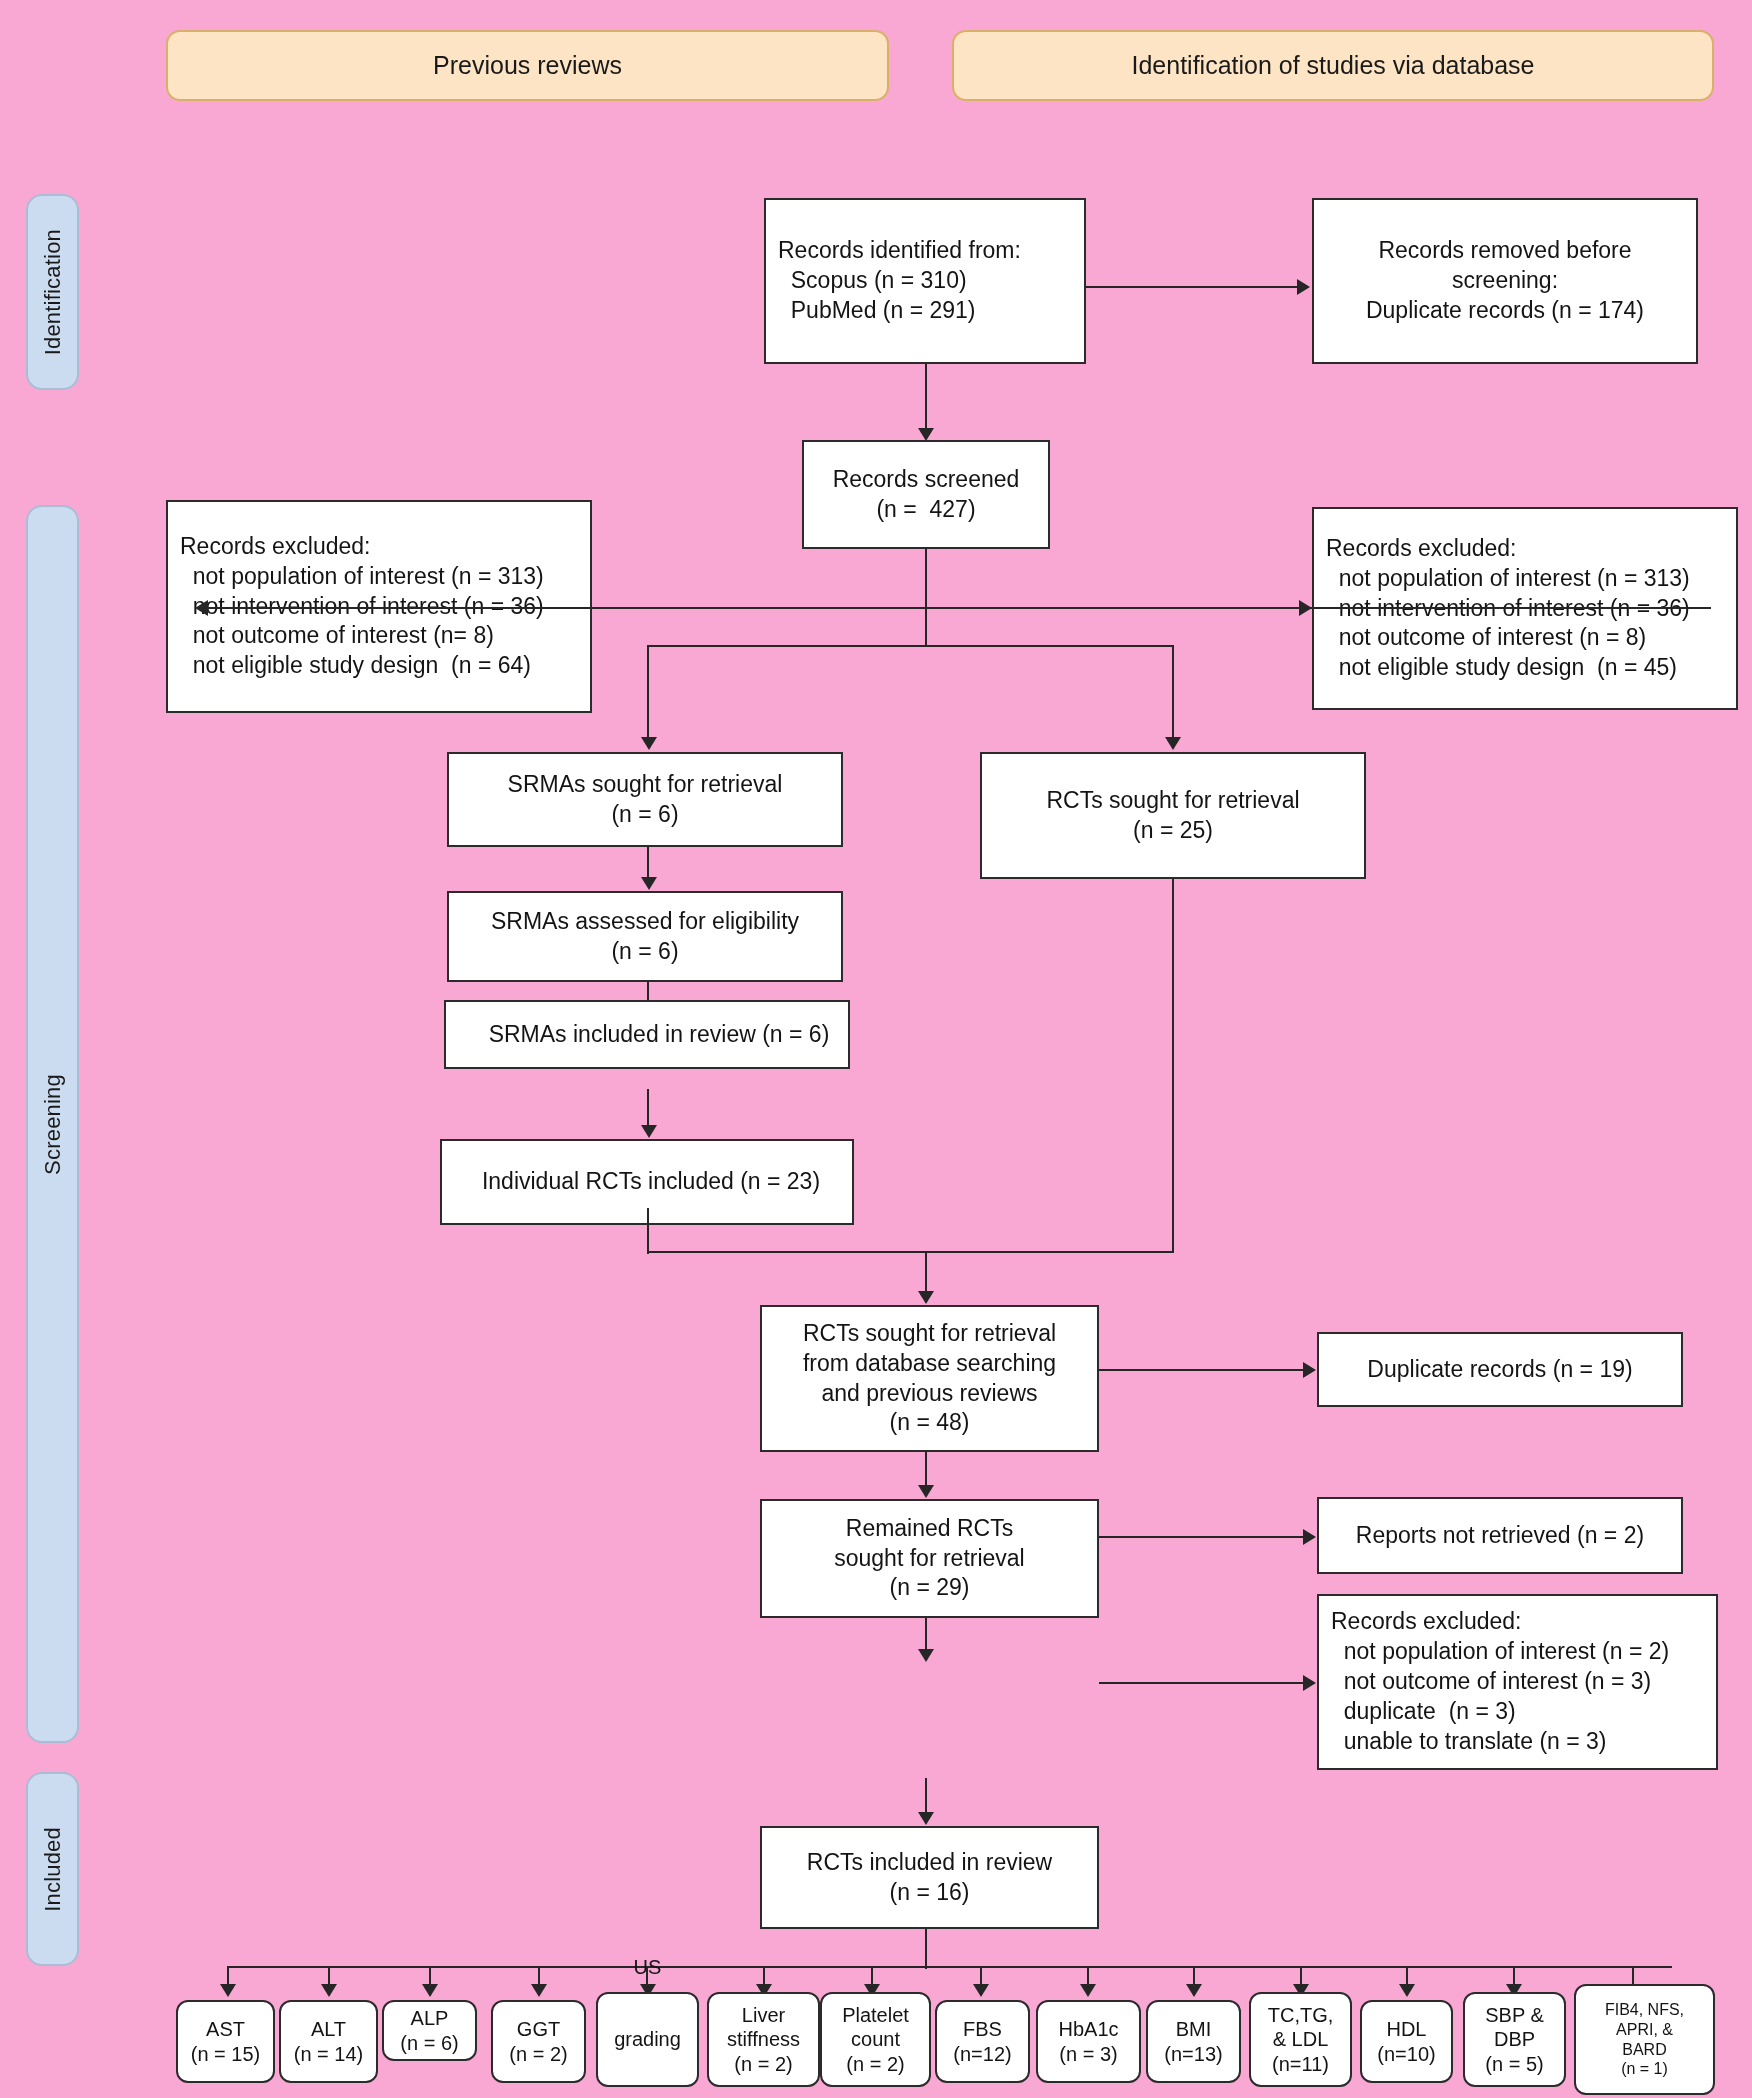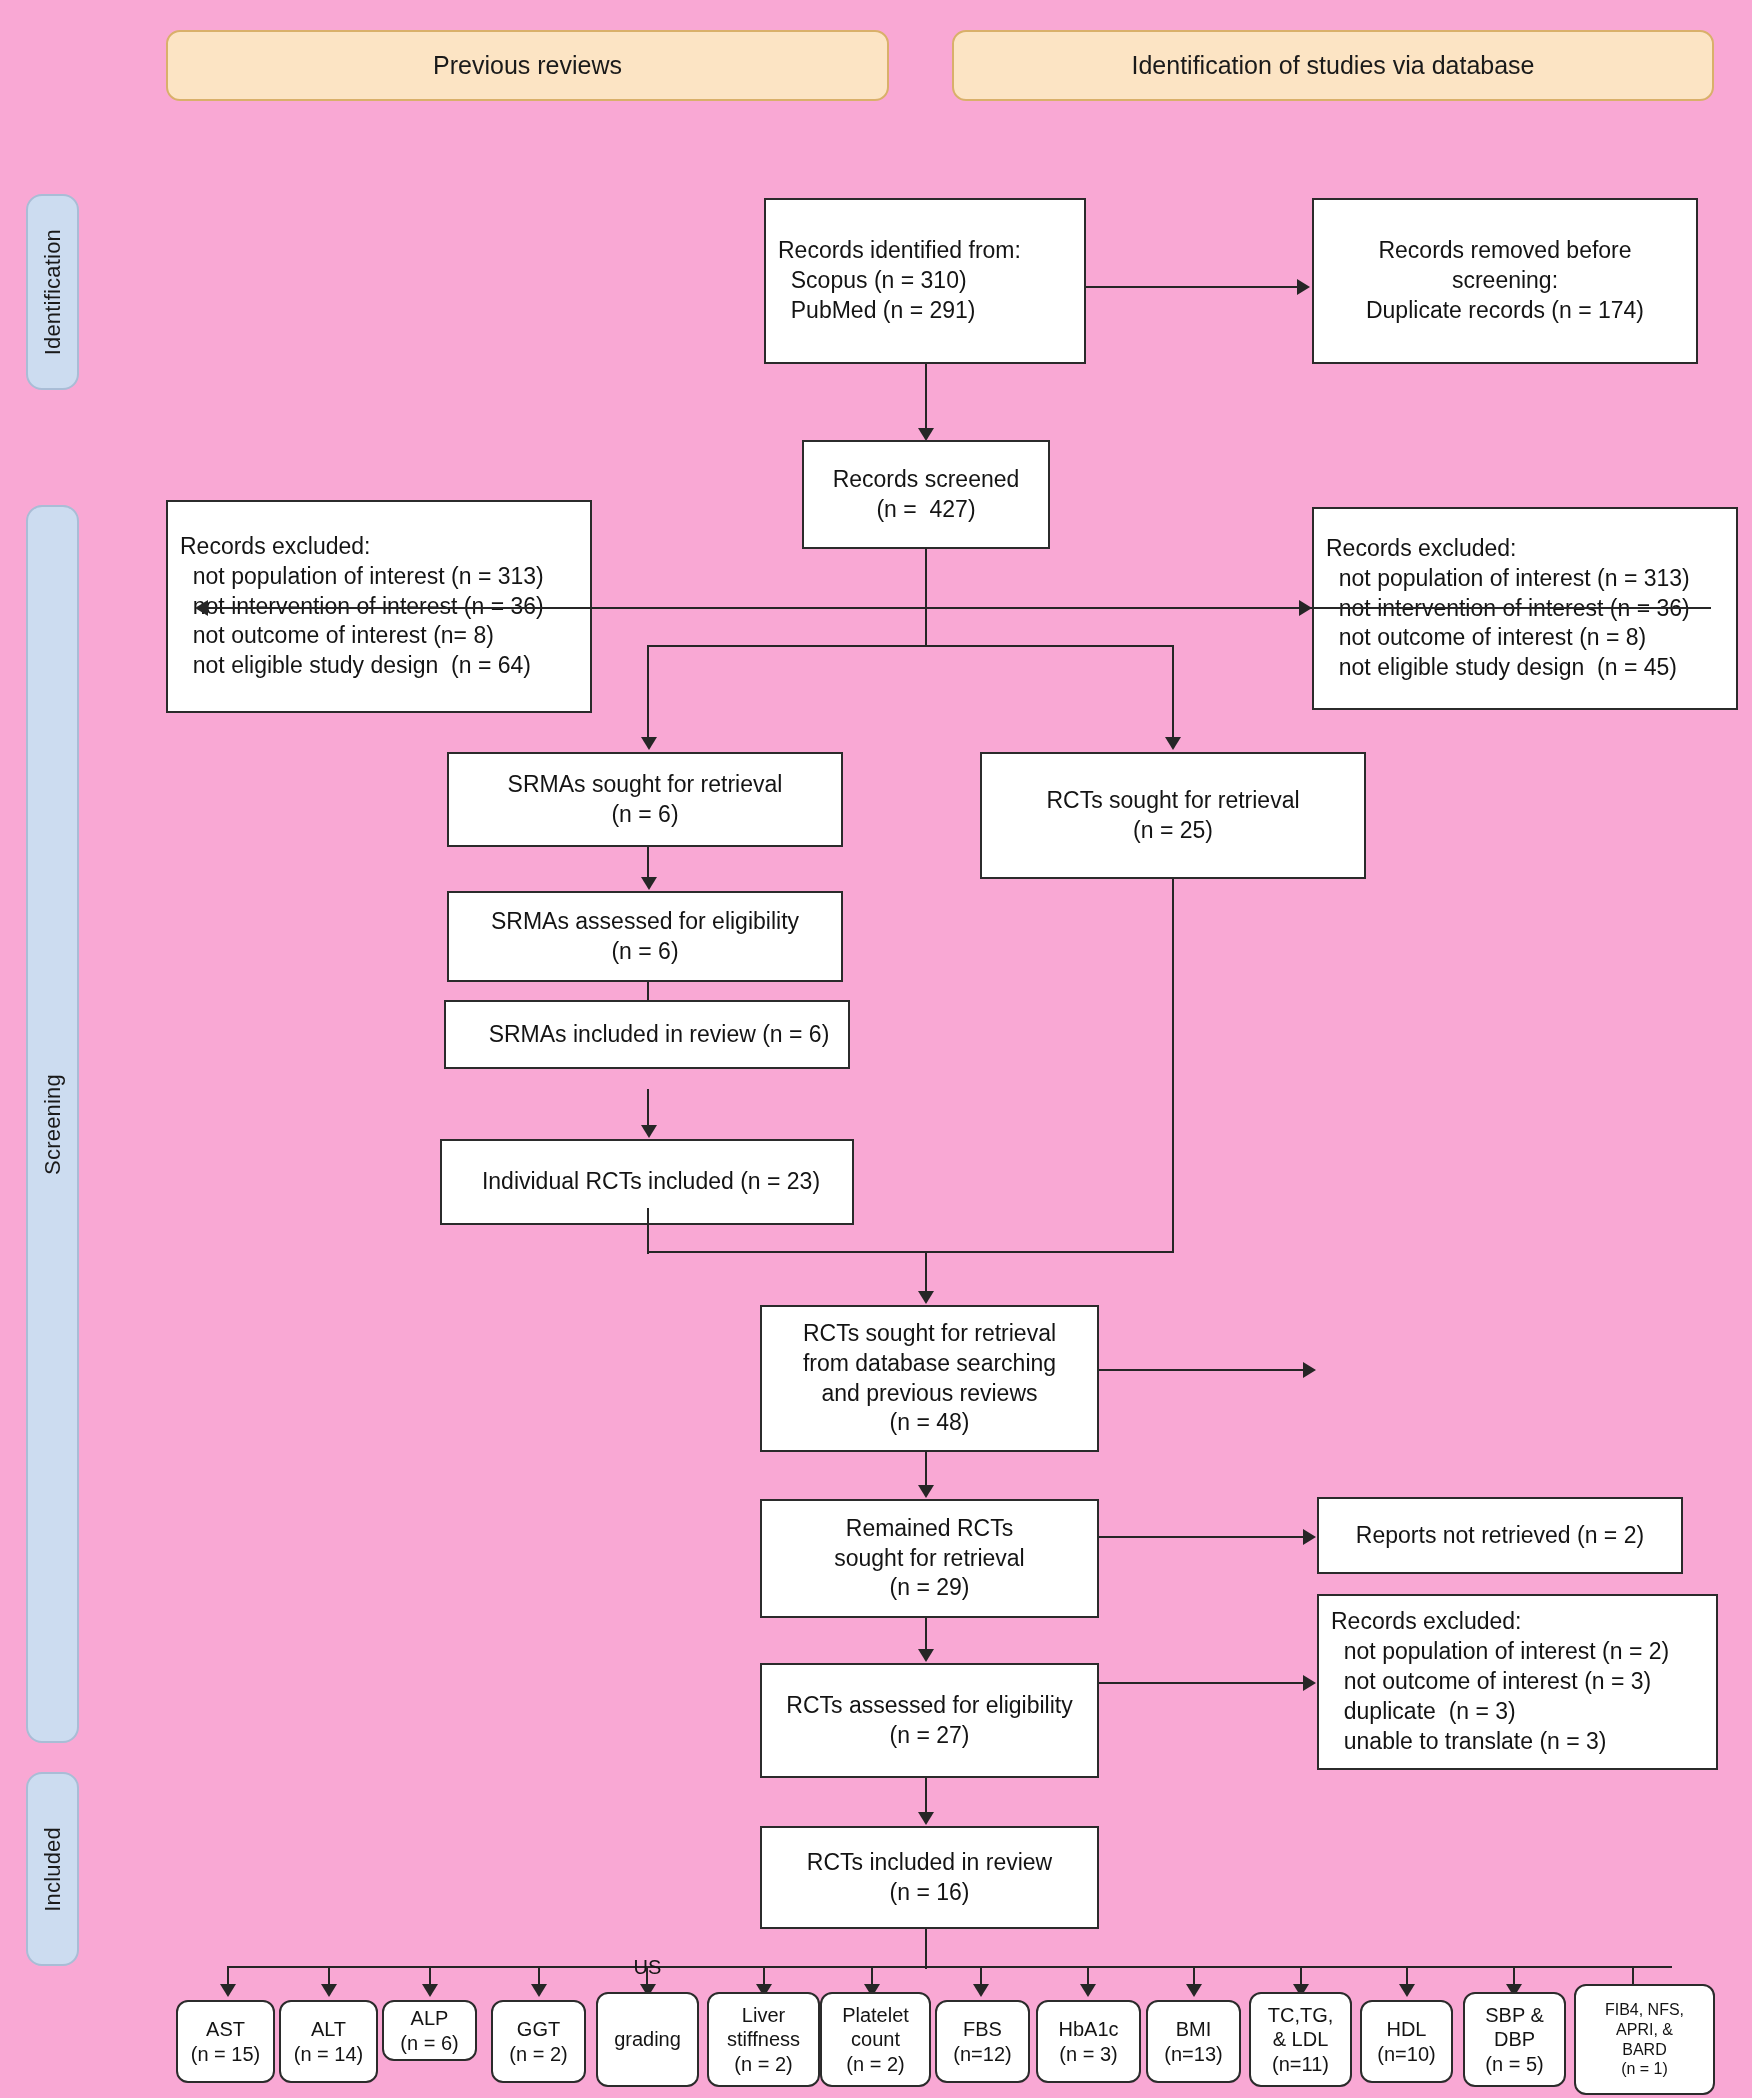--- a/index.html
+++ b/index.html
@@ -233,20 +233,23 @@
   <div class="vline" style="left:925px; top:1251px; height:44px;"></div>
   <div class="arrow-down" style="left:918px; top:1291px;"></div>
 
   <div class="box center" style="left:760px; top:1305px; width:339px; height:147px;">
     <span class="ln">RCTs sought for retrieval</span>
     <span class="ln">from database searching</span>
     <span class="ln">and previous reviews</span>
     <span class="ln">(n = 48)</span>
   </div>
 
+  <div class="box center" style="left:1317px; top:1332px; width:366px; height:75px;">
+    <span class="ln">Duplicate records (n = 19)</span>
+  </div>
 
   <div class="hline" style="left:1099px; top:1369px; width:204px;"></div>
   <div class="arrow-right" style="left:1303px; top:1362px;"></div>
 
   <div class="vline" style="left:925px; top:1451px; height:38px;"></div>
   <div class="arrow-down" style="left:918px; top:1485px;"></div>
 
   <div class="box center" style="left:760px; top:1499px; width:339px; height:119px;">
     <span class="ln">Remained RCTs</span>
     <span class="ln">sought for retrieval</span>
@@ -256,24 +259,20 @@
   <div class="box center" style="left:1317px; top:1497px; width:366px; height:77px;">
     <span class="ln">Reports not retrieved (n = 2)</span>
   </div>
 
   <div class="hline" style="left:1099px; top:1536px; width:204px;"></div>
   <div class="arrow-right" style="left:1303px; top:1529px;"></div>
 
   <div class="vline" style="left:925px; top:1618px; height:36px;"></div>
   <div class="arrow-down" style="left:918px; top:1649px;"></div>
 
-  <div class="box center" style="left:760px; top:1663px; width:339px; height:115px;">
-    <span class="ln">RCTs assessed for eligibility</span>
-    <span class="ln">(n = 27)</span>
-  </div>
 
   <div class="box left" style="left:1317px; top:1594px; width:401px; height:176px;">
     <span class="ln">Records excluded:</span>
     <span class="ln">  not population of interest (n = 2)</span>
     <span class="ln">  not outcome of interest (n = 3)</span>
     <span class="ln">  duplicate  (n = 3)</span>
     <span class="ln">  unable to translate (n = 3)</span>
   </div>
 
   <div class="hline" style="left:1099px; top:1682px; width:204px;"></div>

